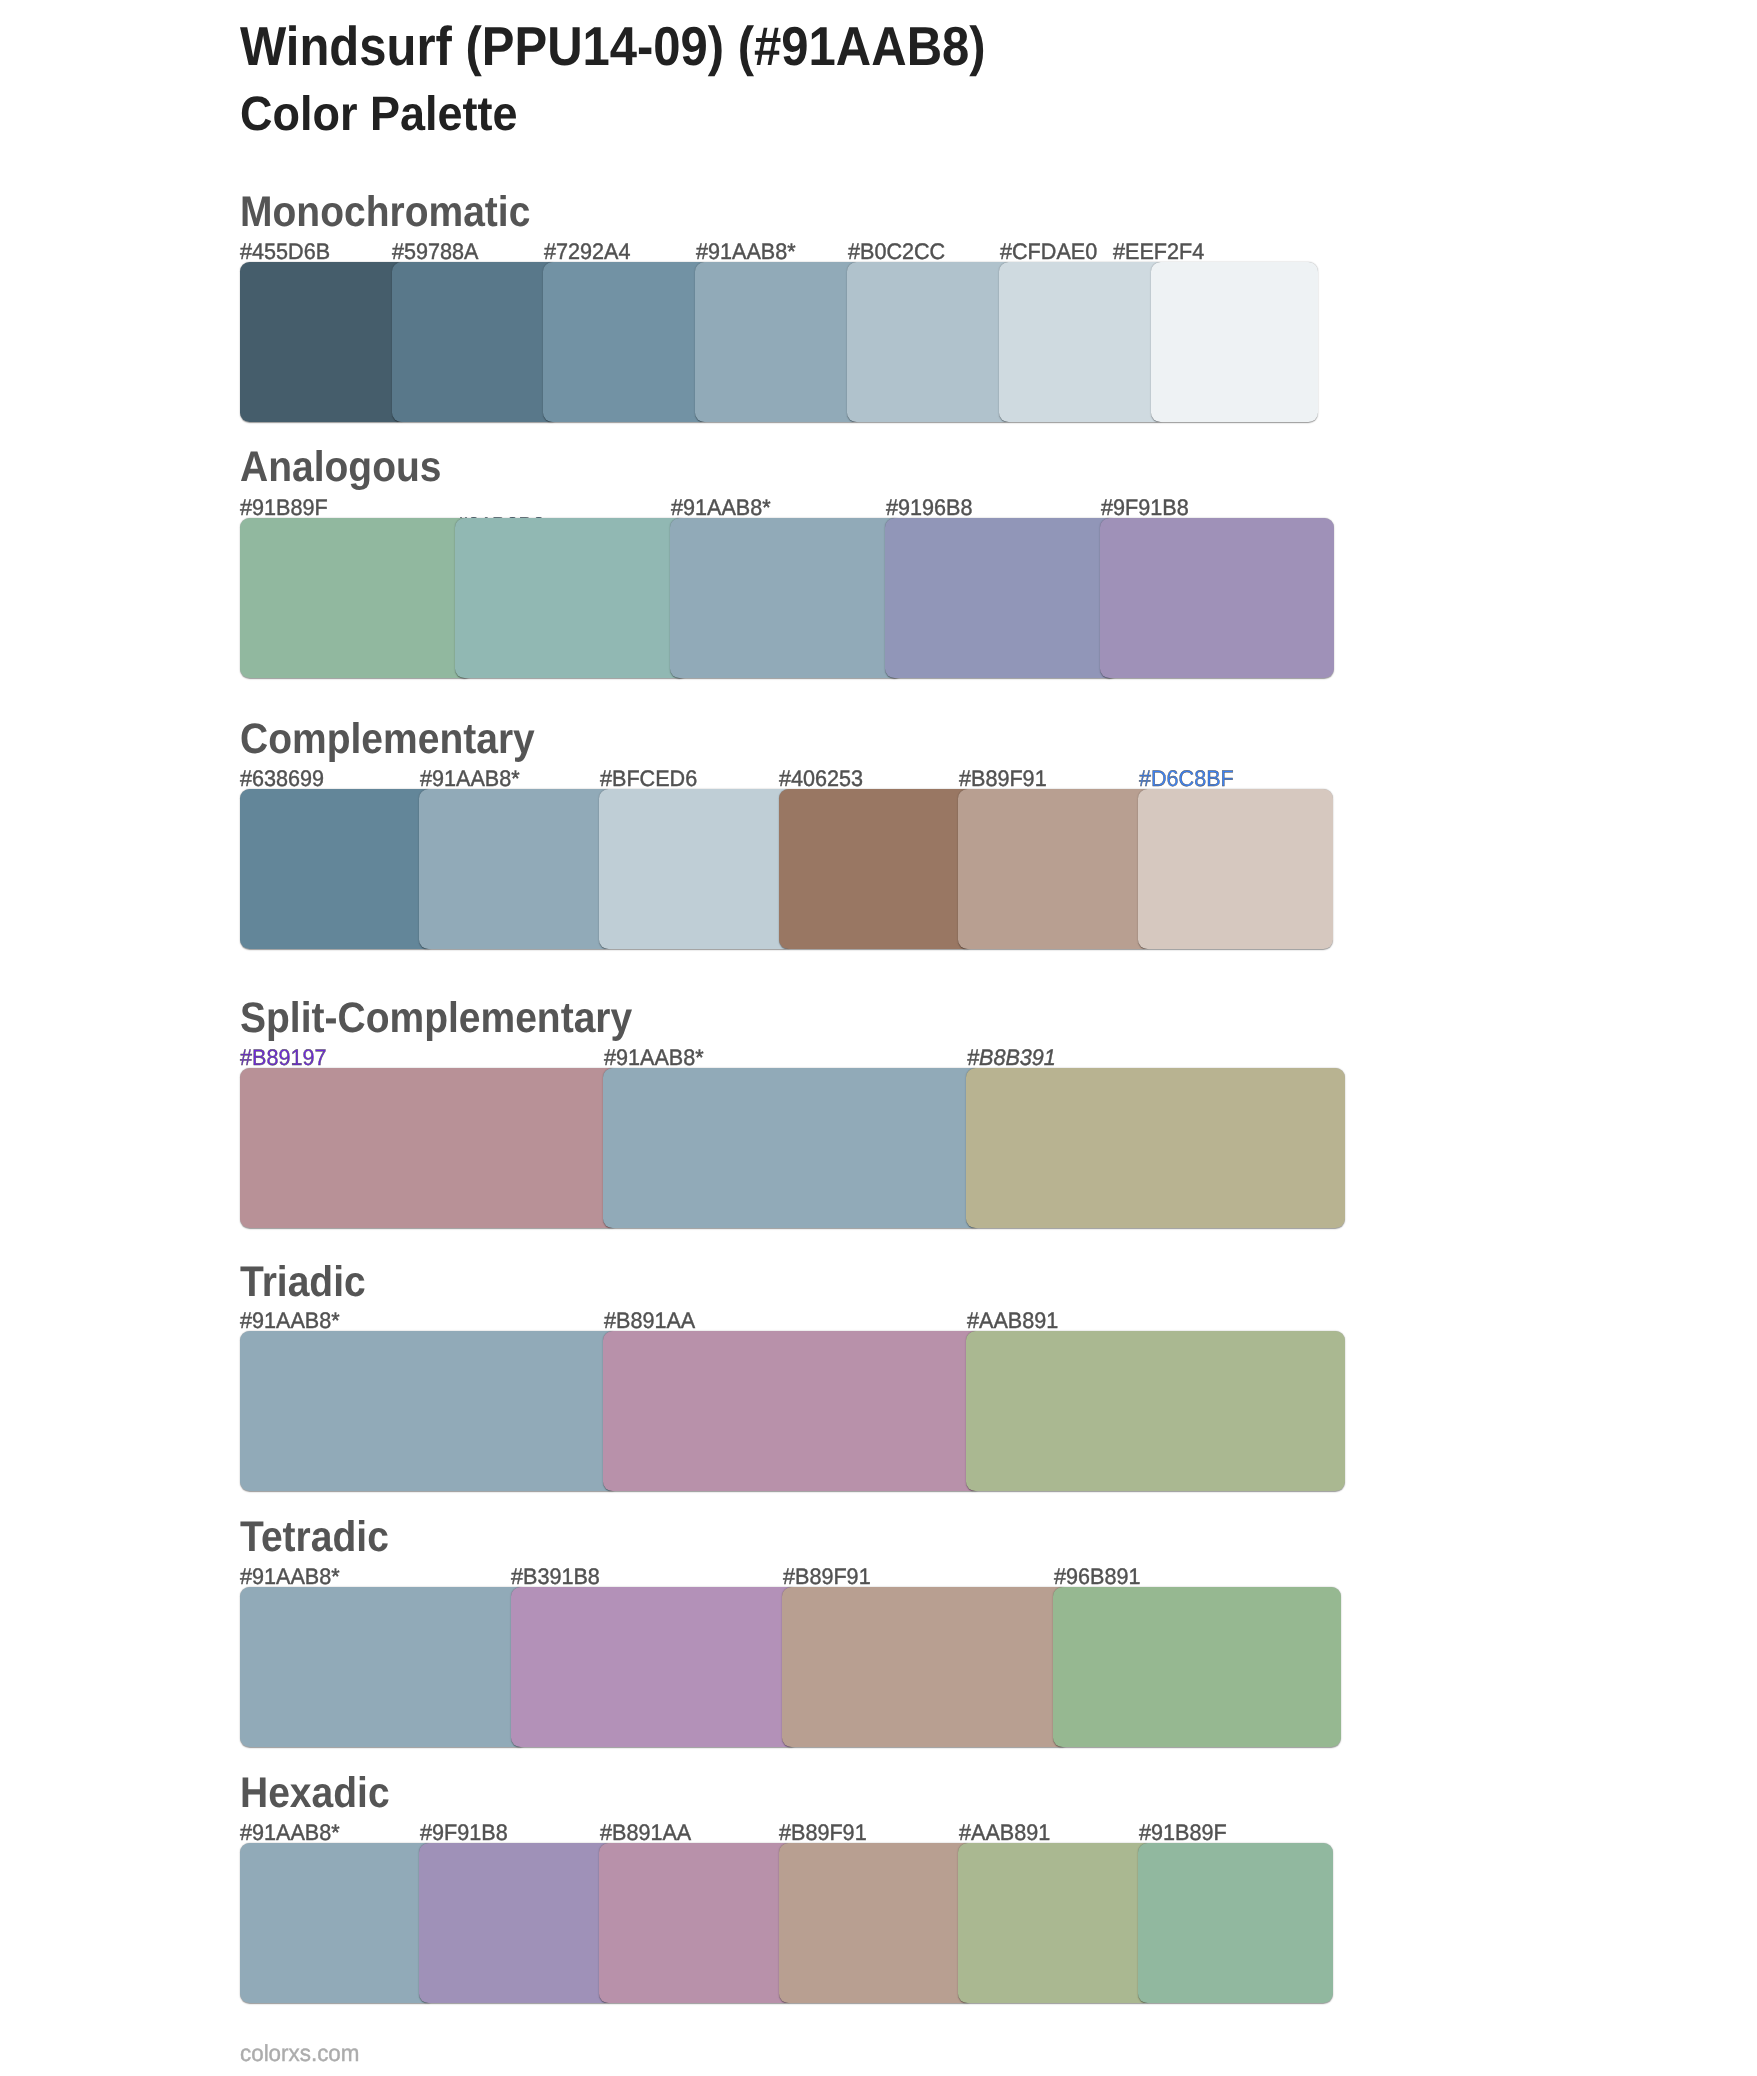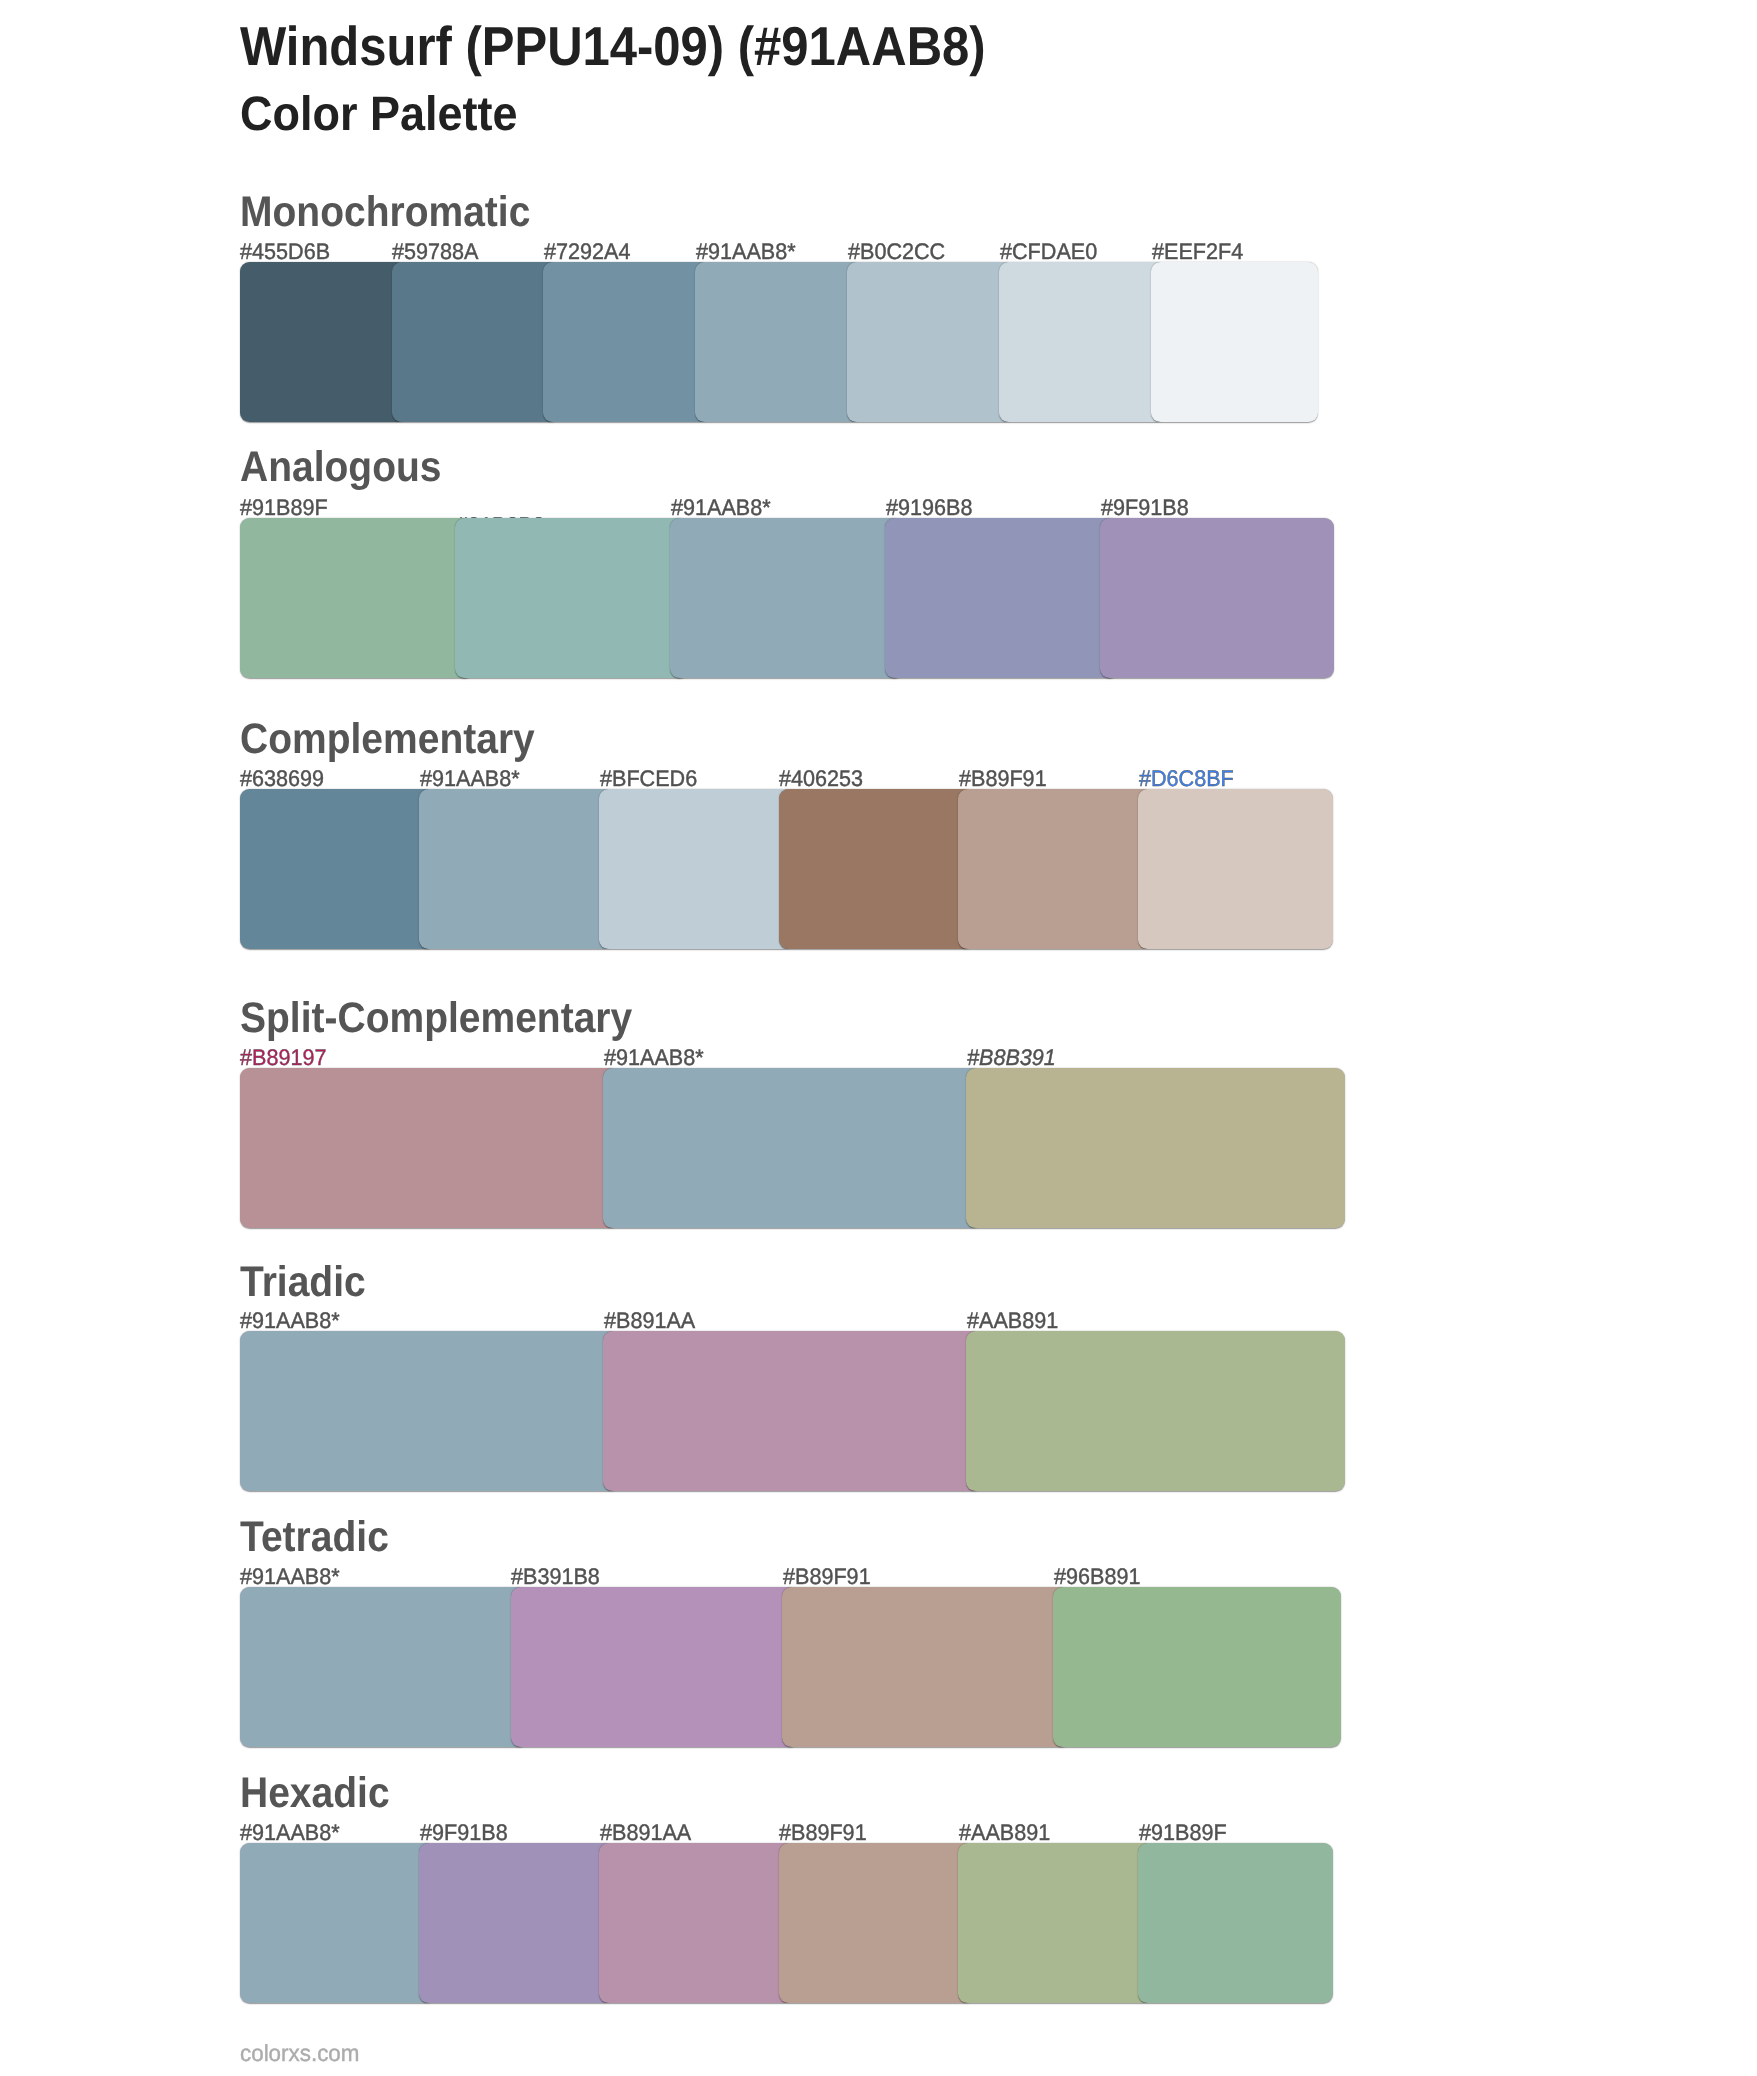--- a/index.html
+++ b/index.html
@@ -43,21 +43,21 @@
     <div class="swatch-label" style="left: 392px; top: 241px; color: rgb(81, 81, 81);">#59788A</div>
     <div class="swatch" style="left:543px;top:262px;width:167px;height:160px;background:#7292A4;z-index:12"></div>
     <div class="swatch-label" style="left: 544px; top: 241px; color: rgb(81, 81, 81);">#7292A4</div>
     <div class="swatch" style="left:695px;top:262px;width:167px;height:160px;background:#91AAB8;z-index:13"></div>
     <div class="swatch-label" style="left: 696px; top: 241px; color: rgb(81, 81, 81);">#91AAB8*</div>
     <div class="swatch" style="left:847px;top:262px;width:167px;height:160px;background:#B0C2CC;z-index:14"></div>
     <div class="swatch-label" style="left: 848px; top: 241px; color: rgb(81, 81, 81);">#B0C2CC</div>
     <div class="swatch" style="left:999px;top:262px;width:167px;height:160px;background:#CFDAE0;z-index:15"></div>
     <div class="swatch-label" style="left: 1000px; top: 241px; color: rgb(81, 81, 81);">#CFDAE0</div>
     <div class="swatch" style="left:1151px;top:262px;width:167px;height:160px;background:#EEF2F4;z-index:16"></div>
-    <div class="swatch-label" style="left: 1152px; top: 241px; color: rgb(81, 81, 81); text-align: right;">#EEF2F4</div>
+    <div class="swatch-label" style="left: 1113px; top: 241px; color: rgb(81, 81, 81); text-align: right;">#EEF2F4</div>
   </section>
   <section class="palette-section">
     <h3 class="section-title" style="left: 240px; top: 450px; color: rgb(85, 85, 85);">Analogous</h3>
     <div class="swatch" style="left:240px;top:518px;width:234px;height:160px;background:#91B89F;z-index:10"></div>
     <div class="swatch-label" style="left: 240px; top: 497px; color: rgb(81, 81, 81);">#91B89F</div>
     <div class="swatch" style="left:455px;top:518px;width:234px;height:160px;background:#91B8B3;z-index:11"></div>
     <div class="swatch-label" style="left: 456px; top: 515px; color: #0c4a6e; text-align: center;">#91B8B3</div>
     <div class="swatch" style="left:670px;top:518px;width:234px;height:160px;background:#91AAB8;z-index:12"></div>
     <div class="swatch-label" style="left: 671px; top: 497px; color: rgb(81, 81, 81);">#91AAB8*</div>
     <div class="swatch" style="left:885px;top:518px;width:234px;height:160px;background:#9196B8;z-index:13"></div>
@@ -76,21 +76,21 @@
     <div class="swatch" style="left:779px;top:789px;width:195px;height:160px;background:#997763;z-index:13"></div>
     <div class="swatch-label" style="left: 779px; top: 768px; color: rgb(81, 81, 81);">#406253</div>
     <div class="swatch" style="left:958px;top:789px;width:195px;height:160px;background:#B89F91;z-index:14"></div>
     <div class="swatch-label" style="left: 959px; top: 768px; color: rgb(81, 81, 81);">#B89F91</div>
     <div class="swatch" style="left:1138px;top:789px;width:195px;height:160px;background:#D6C8BF;z-index:15"></div>
     <div class="swatch-label" style="left: 1139px; top: 768px; color: #3b82f6;">#D6C8BF</div>
   </section>
   <section class="palette-section">
     <h3 class="section-title" style="left: 240px; top: 1001px; color: rgb(85, 85, 85);">Split-Complementary</h3>
     <div class="swatch" style="left:240px;top:1068px;width:379px;height:160px;background:#B89197;z-index:10"></div>
-    <div class="swatch-label" style="left: 240px; top: 1047px; color: #be185d;">#B89197</div>
+    <div class="swatch-label" style="left: 240px; top: 1047px; color: #6d28d9;">#B89197</div>
     <div class="swatch" style="left:603px;top:1068px;width:379px;height:160px;background:#91AAB8;z-index:11"></div>
     <div class="swatch-label" style="left: 604px; top: 1047px; color: rgb(81, 81, 81);">#91AAB8*</div>
     <div class="swatch" style="left:966px;top:1068px;width:379px;height:160px;background:#B8B391;z-index:12"></div>
     <div class="swatch-label" style="left: 967px; top: 1047px; color: rgb(81, 81, 81); font-style: italic;">#B8B391</div>
   </section>
   <section class="palette-section">
     <h3 class="section-title" style="left: 240px; top: 1265px; color: rgb(85, 85, 85);">Triadic</h3>
     <div class="swatch" style="left:240px;top:1331px;width:379px;height:160px;background:#91AAB8;z-index:10"></div>
     <div class="swatch-label" style="left: 240px; top: 1310px; color: rgb(81, 81, 81);">#91AAB8*</div>
     <div class="swatch" style="left:603px;top:1331px;width:379px;height:160px;background:#B891AA;z-index:11"></div>

